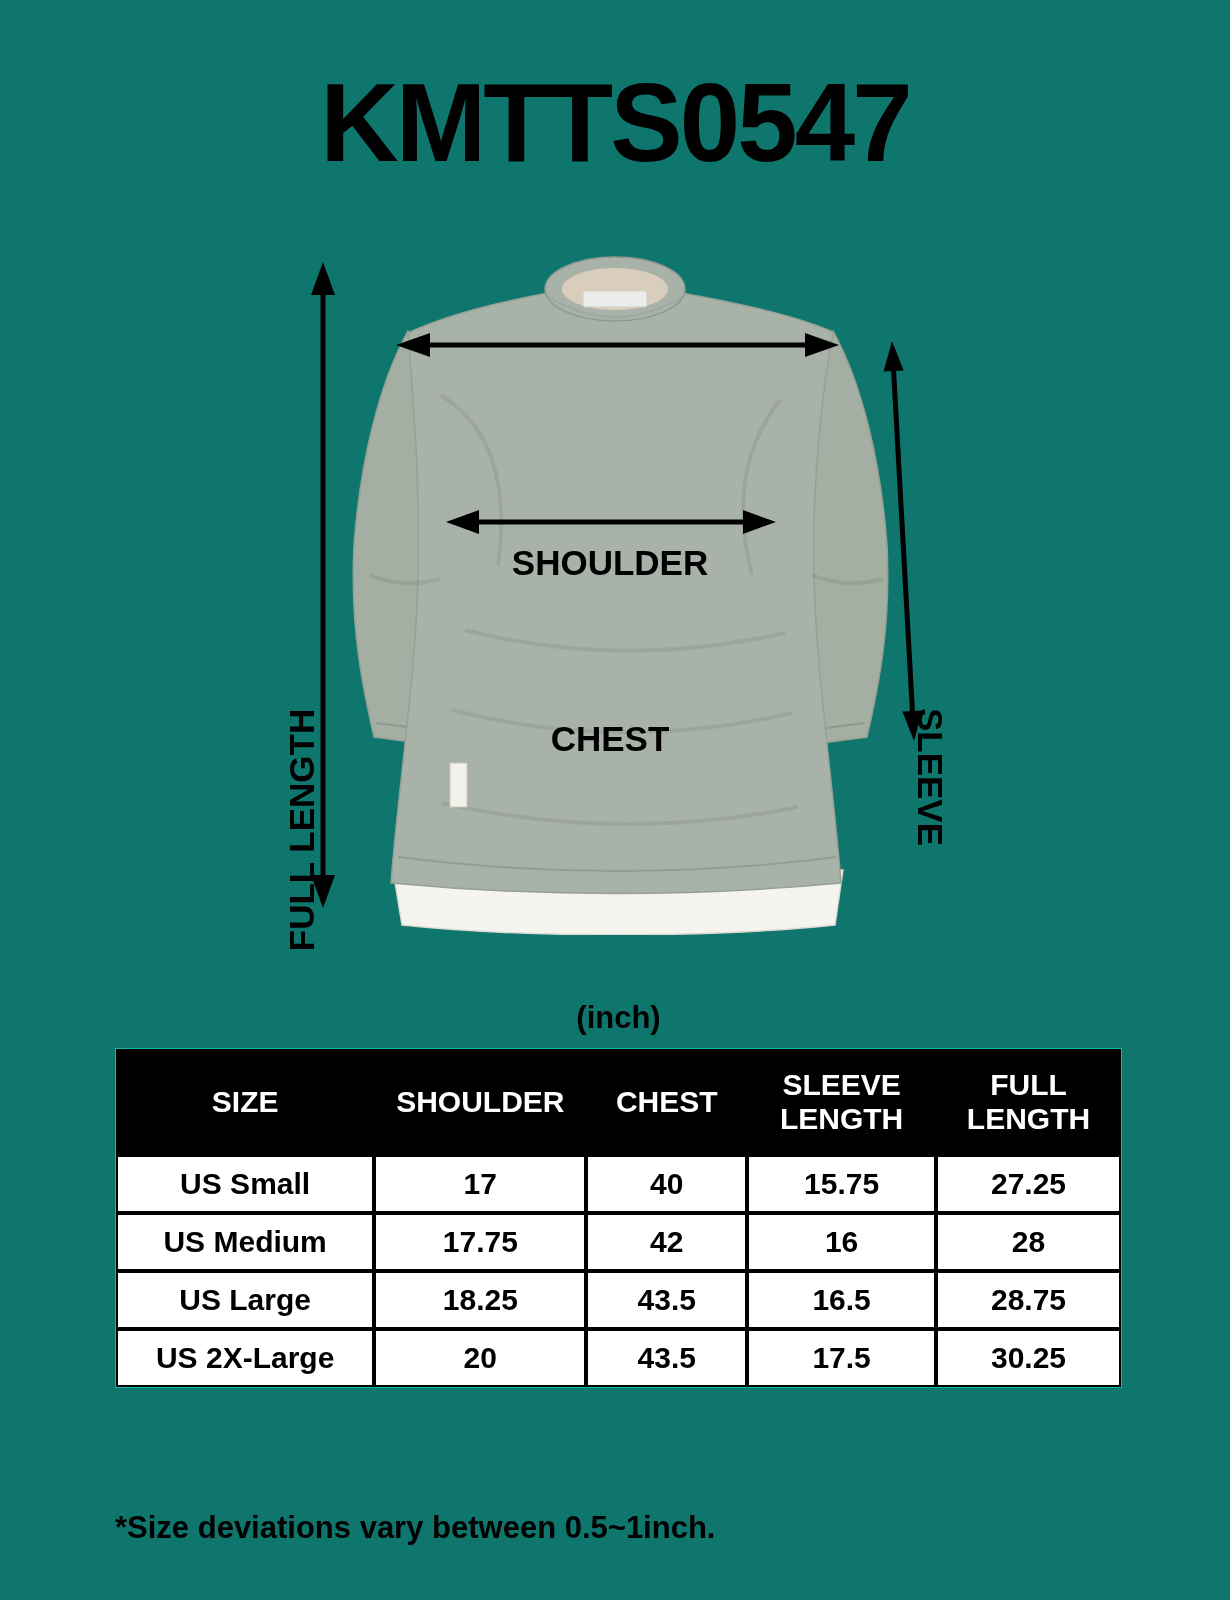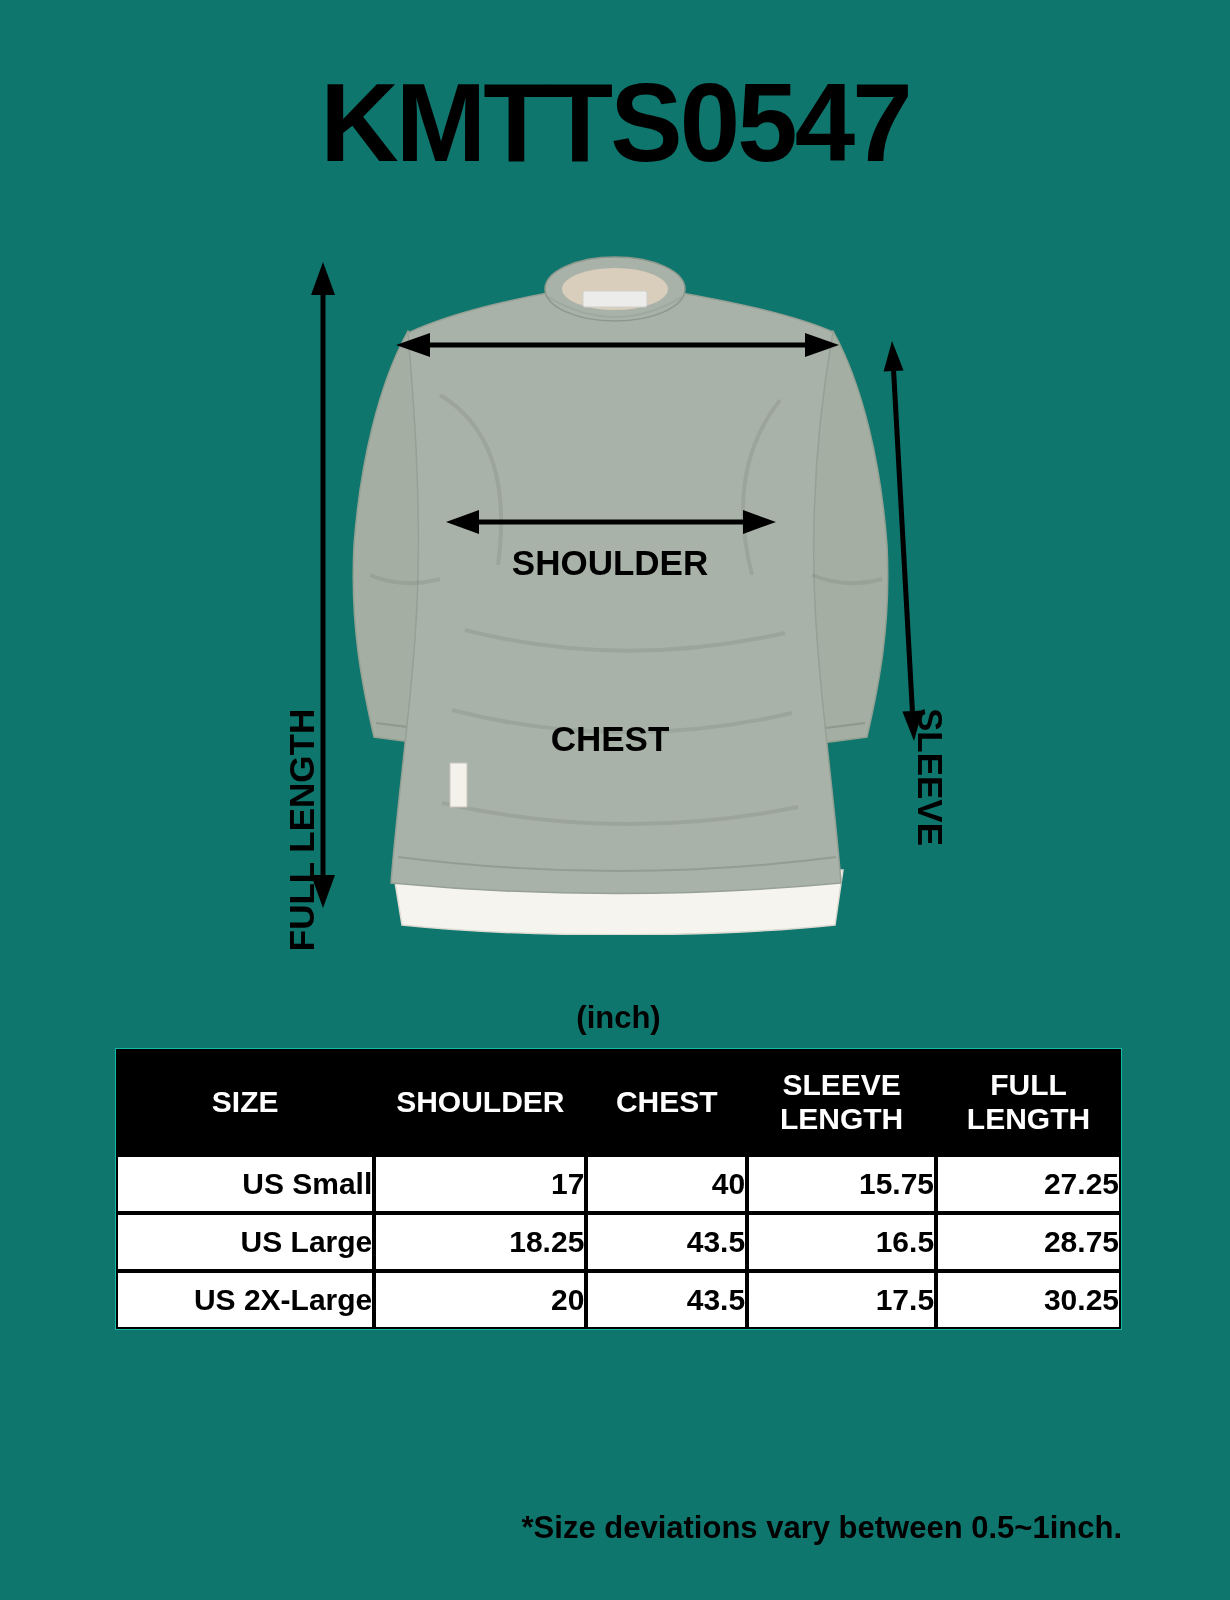--- a/index.html
+++ b/index.html
@@ -33,25 +33,25 @@
     border:1px solid #14b8a6;
   }
   table.size-table th{
     background:#000;color:#fff;font-size:30px;font-weight:bold;
     text-align:center;vertical-align:middle;height:100px;
     white-space:pre-line;line-height:1.15;padding:2px 0;
     border:1px solid #000;
   }
   table.size-table td{
     background:#fff;color:#000;font-size:30px;font-weight:bold;
-    text-align:right;vertical-align:middle;height:54px;
+    text-align:center;vertical-align:middle;height:54px;
     border:2px solid #000;padding:0;
   }
   .footnote{
-    position:absolute;top:1510px;left:115px;width:1007px;text-align:right;
+    position:absolute;top:1510px;left:115px;width:1007px;
     font-size:31px;font-weight:bold;letter-spacing:0px;
   }
 </style>
 </head>
 <body>
 
 <div class="page">
 
   <div class="title">KMTTS0547</div>
 
@@ -147,20 +147,27 @@
     </thead>
     <tbody>
       <tr>
         <td>US Small</td>
         <td>17</td>
         <td>40</td>
         <td>15.75</td>
         <td>27.25</td>
       </tr>
       <tr>
+        <td>US Medium</td>
+        <td>17.75</td>
+        <td>42</td>
+        <td>16</td>
+        <td>28</td>
+      </tr>
+      <tr>
         <td>US Large</td>
         <td>18.25</td>
         <td>43.5</td>
         <td>16.5</td>
         <td>28.75</td>
       </tr>
       <tr>
         <td>US 2X-Large</td>
         <td>20</td>
         <td>43.5</td>

